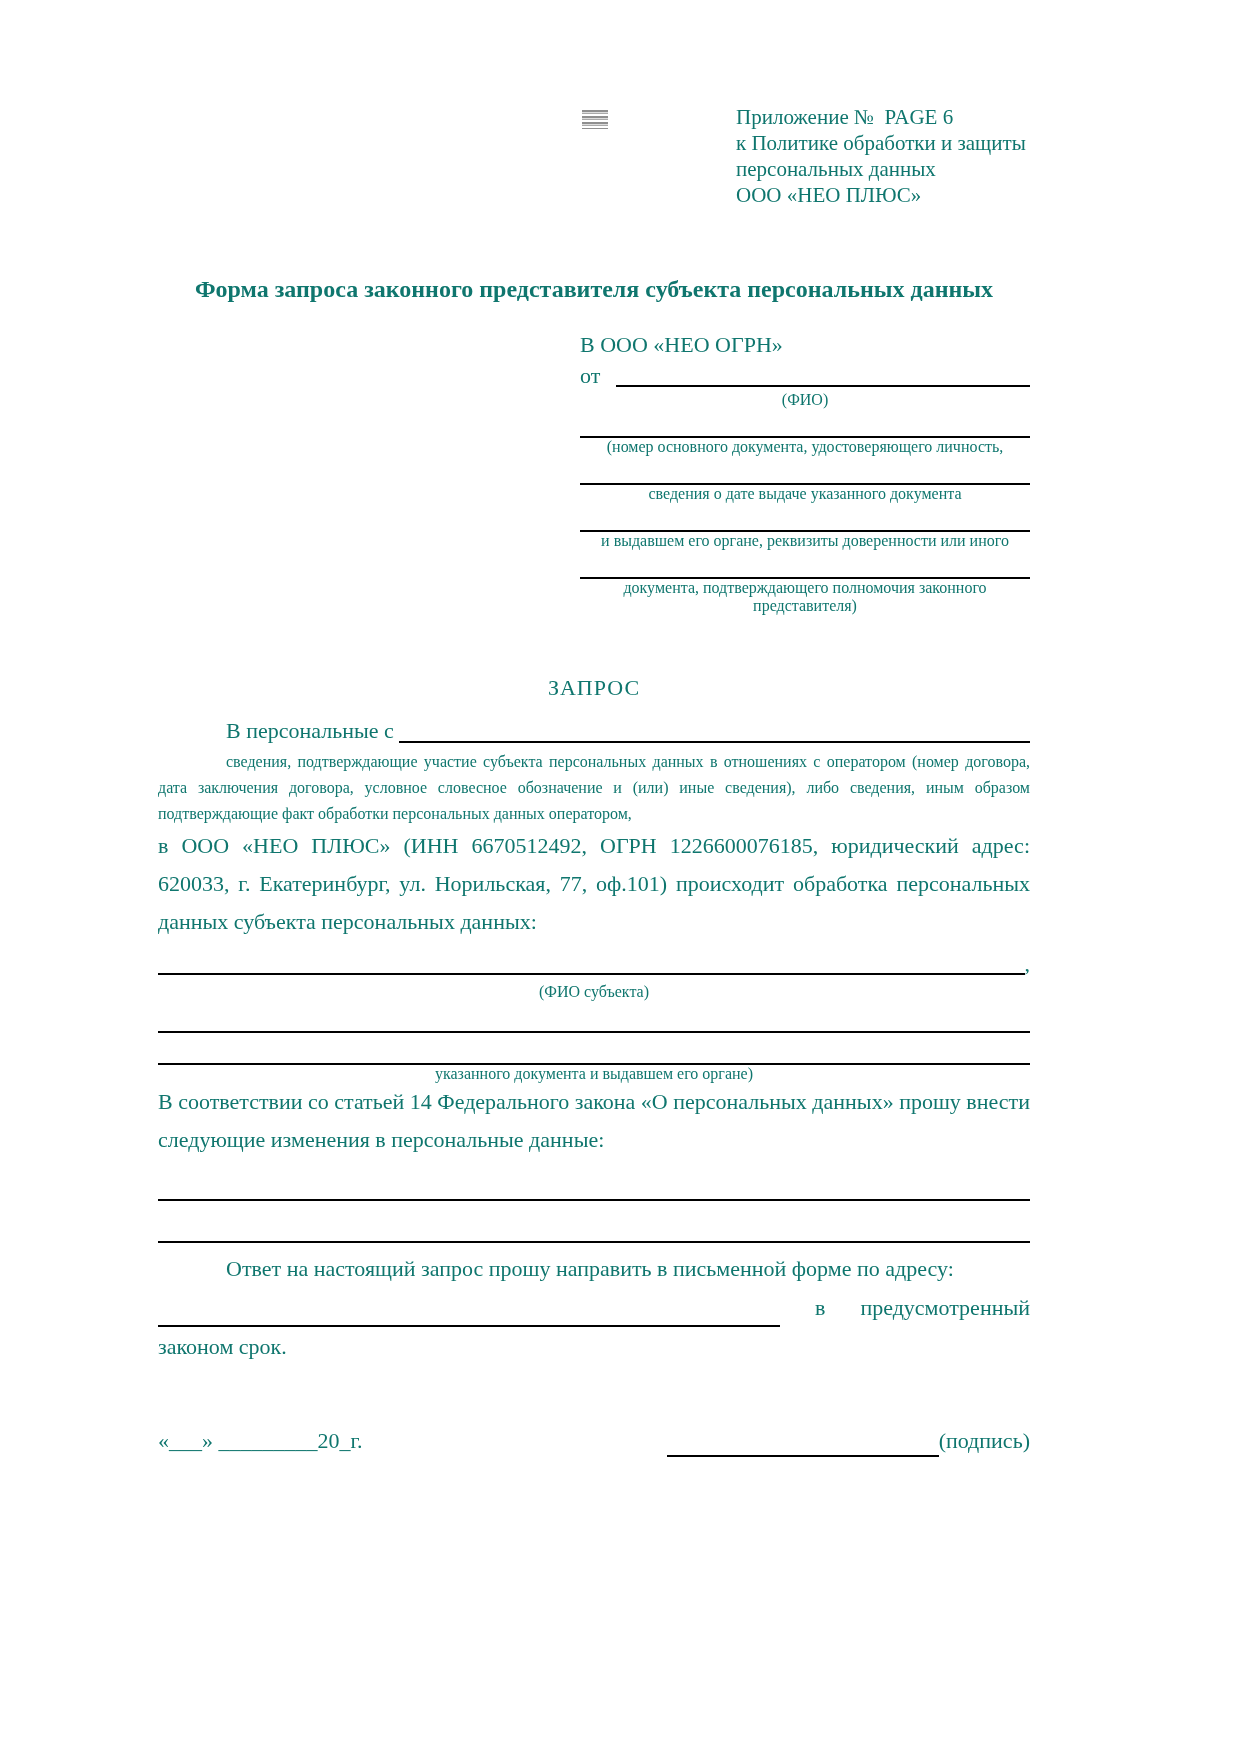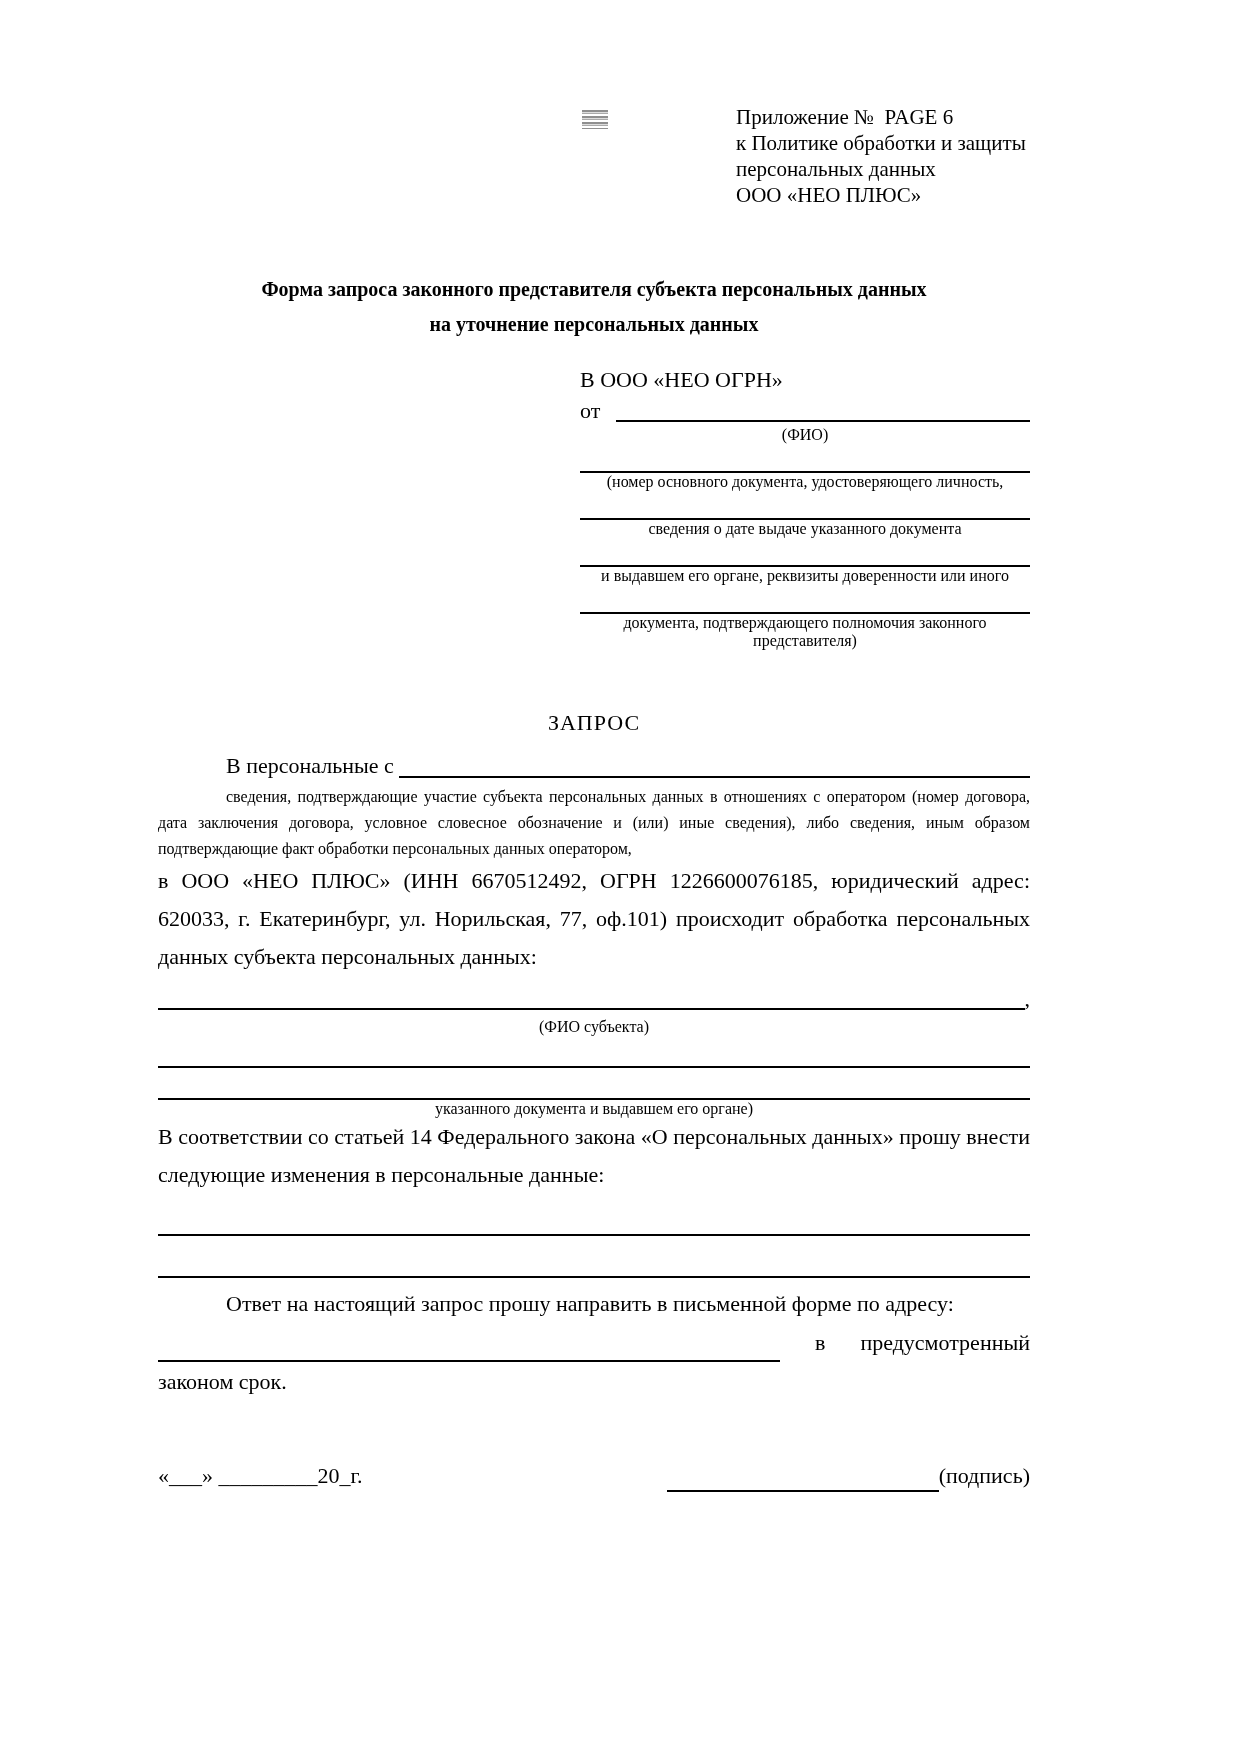--- a/index.html
+++ b/index.html
@@ -1,31 +1,31 @@
 <!DOCTYPE html>
 <html lang="ru"><head>
 <meta charset="utf-8">
 <style>
   * { margin:0; padding:0; box-sizing:border-box; }
   html,body { background:#ffffff; }
   .page{
-    width:1242px; height:1755px; background:#fff; color:#000000;
+    width:1242px; height:1755px; background:#fff; color:#0f766e;
     font-family:"Liberation Serif","DejaVu Serif",serif;
     position:relative; padding:104px 212px 0 158px; overflow:hidden;
   }
   
   .header-row{ display:flex; align-items:flex-start; }
   .field-artifact{
     display:block; width:26px; height:19px; margin-left:424px; margin-top:6px;
     background:repeating-linear-gradient(180deg,#8f8f8f 0 2px,#dcdcdc 2px 3px,#aaaaaa 3px 4px,#ffffff 4px 6px);
   }
   .header-block{ margin-left:128px; font-size:21px; line-height:26px; }
   .header-block div{ white-space:pre; }
   
-  .title{ margin-top:64px; text-align:center; font-weight:bold; font-size:20px; line-height:35px; }
+  .title{ margin-top:64px; text-align:center; font-weight:bold; font-size:24px; line-height:35px; }
   
   .fill-line{ border-bottom:2px solid #000; }
   .cap{ font-size:16px; line-height:18px; text-align:center; }
   
   .recipient{ margin-left:422px; margin-top:22px; width:450px; font-size:22px; }
   .recipient .to{ line-height:32px; }
   .from-row{ display:flex; line-height:30px; }
   .from-row .lbl{ margin-right:16px; }
   .from-row .fill-line{ flex:1; height:26px; }
   .blank-row{ height:29px; border-bottom:2px solid #000; }
@@ -61,21 +61,20 @@
     <div class="header-block">
       <div>Приложение №  PAGE 6</div>
       <div>к Политике обработки и защиты</div>
       <div>персональных данных</div>
       <div>ООО «НЕО ПЛЮС»</div>
     </div>
   </div>
 
   <div class="title">
     <div>Форма запроса законного представителя субъекта персональных данных</div>
-    <div>на уточнение персональных данных</div>
   </div>
 
   <div class="recipient">
     <div class="to">В ООО «НЕО ОГРН»</div>
     <div class="from-row">
       <span class="lbl">от</span>
       <span class="fill-line"></span>
     </div>
     <div class="cap">(ФИО)</div>
 

